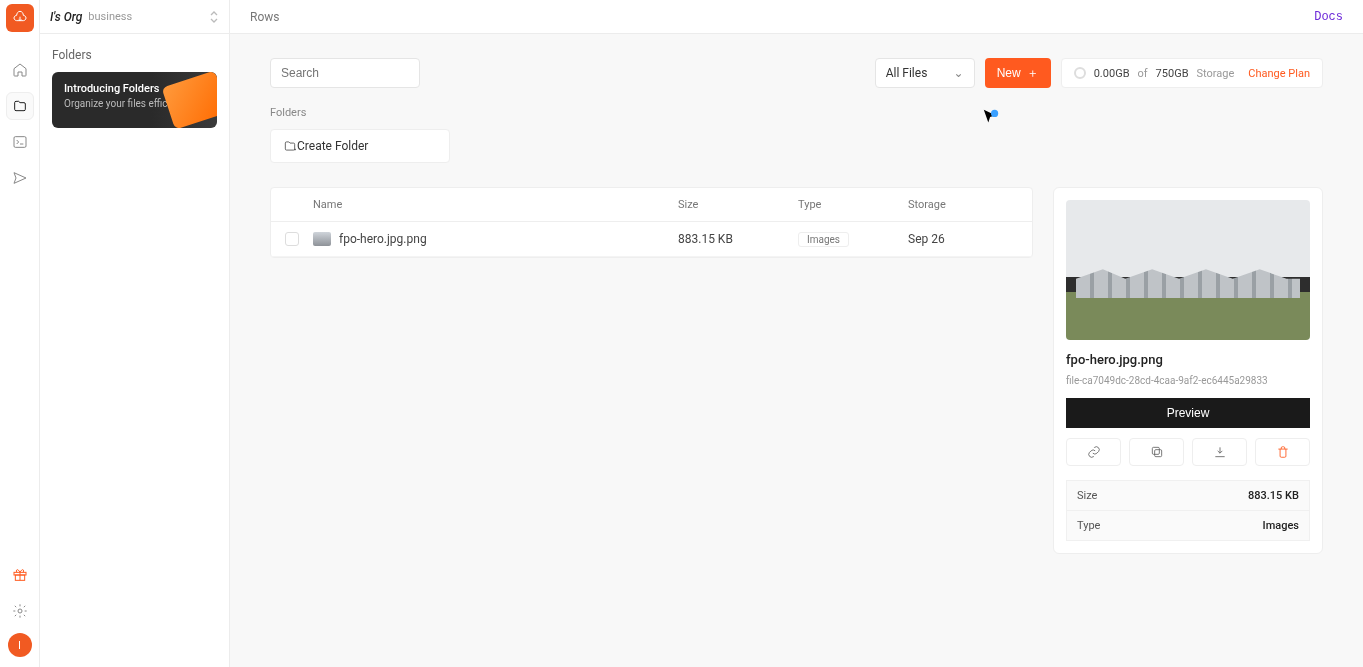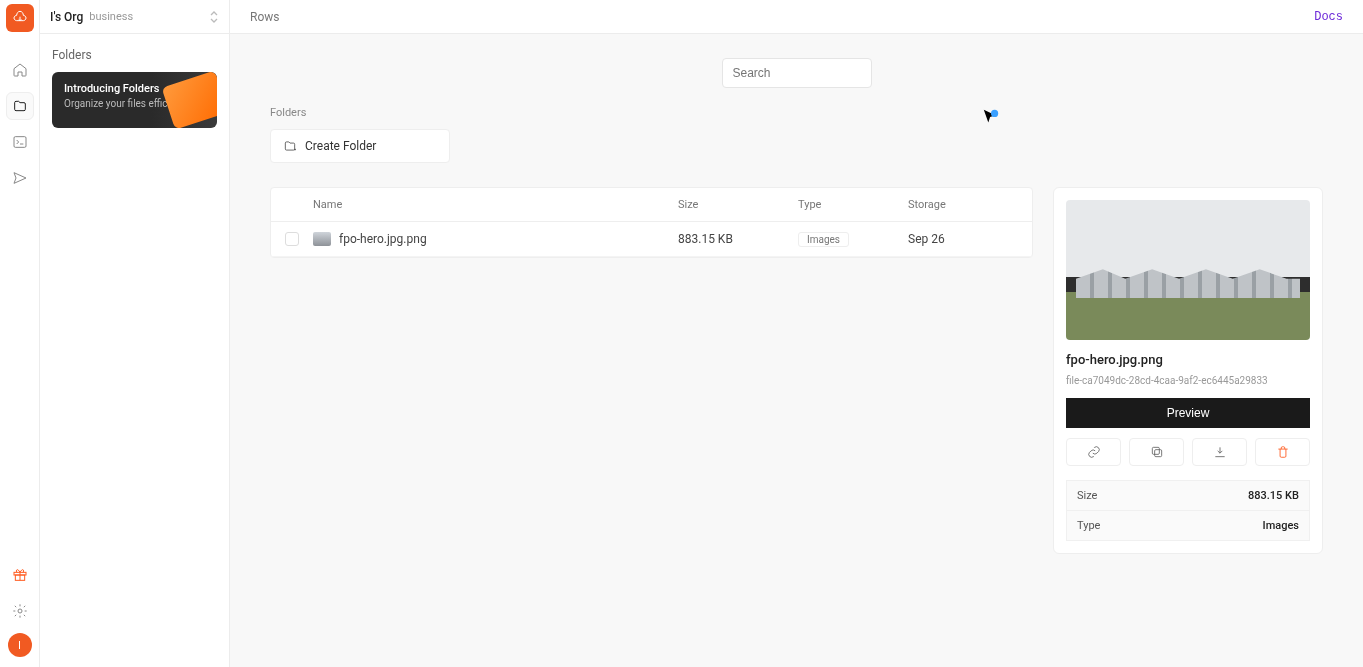--- a/index.html
+++ b/index.html
@@ -53,21 +53,21 @@
   background:#fff;
   border-right:1px solid #ececec;
   display:flex; flex-direction:column;
 }
 .topbar {
   height:34px;
   border-bottom:1px solid #ececec;
   display:flex; align-items:center; padding:0 10px;
   gap:6px;
 }
-.topbar .org-name { font-weight:500; font-size:12px; color:#222;}
+.topbar .org-name { font-weight:500; font-size:12px; color:#222;font-style:italic;}
 .topbar .plan { font-size:11px; color:#999;}
 .topbar .selector-icon { color:#bbb; margin-left:auto; }
 
 .sidebar-body { padding:14px 12px; }
 .sidebar-body .section-label { font-size:12px; color:#666; margin-bottom:10px;}
 .promo {
   background:linear-gradient(90deg,#2a2a2a 60%, #3a3a3a);
   border-radius:6px;
   padding:10px 12px;
   color:#eee;
@@ -89,21 +89,21 @@
 .main { flex:1; display:flex; flex-direction:column; }
 .main-top {
   height:34px; border-bottom:1px solid #ececec;
   display:flex; align-items:center; padding:0 20px;
   background:#fff;
 }
 .main-top .crumb { font-size:12px; color:#777;}
 .main-top .docs-link { margin-left:auto; font-size:12px; color:#6d28d9; cursor:pointer;font-family:Liberation Mono, monospace;}
 
 .content { flex:1; padding:24px 40px 0 40px; overflow:auto; display:flex; flex-direction:column;}
-.toolbar { display:flex; align-items:center; flex-direction:column;}
+.toolbar { display:flex; align-items:center; }
 .search {
   width:150px; height:30px;
   border:1px solid #e5e5e5; border-radius:4px; background:#fff;
   padding:0 10px; font-size:12px; color:#555;
 }
 .toolbar .right { margin-left:auto; display:flex; align-items:center; gap:10px;}
 .filter-select {
   width:100px; height:30px; border:1px solid #e5e5e5; border-radius:4px; background:#fff;
   display:flex; align-items:center; padding:0 10px; font-size:12px; color:#333; cursor:pointer;
 }
@@ -121,21 +121,21 @@
 }
 .storage-bar .used{ color:#444;}
 .storage-bar .of { color:#999;}
 .storage-bar .label { color:#999;}
 .storage-bar .change { color:#ff5a1f; margin-left:6px; cursor:pointer;}
 
 .section-heading { font-size:11px; color:#888; margin:18px 0 10px 0;}
 
 .create-folder {
   width:180px; height:34px; border:1px solid #eee; border-radius:4px; background:#fff;
-  display:flex; align-items:center; gap:8px; padding:0 12px; font-size:12px; color:#333; cursor:pointer;
+  display:flex; align-items:center; gap:0; padding:0 12px; font-size:12px; color:#333; cursor:pointer;
 }
 
 .layout-row { display:flex; gap:20px; margin-top:24px; align-items:flex-start; flex:1; min-height:0;}
 .table-area { flex:1; background:#fff; border:1px solid #eee; border-radius:4px; display:flex; flex-direction:column;}
 .table-header { display:flex; padding:10px 14px; border-bottom:1px solid #eee; font-size:11px; color:#777;}
 .col-check{ width:28px;}
 .col-name { flex:1;}
 .col-size { width:120px;}
 .col-type { width:110px;}
 .col-created { width:110px;}
@@ -257,20 +257,38 @@
 
   <div class="main">
     <div class="main-top">
       <span class="crumb">Rows</span>
       <span class="docs-link">Docs</span>
     </div>
 
     <div class="content">
       <div class="toolbar">
         <input class="search" placeholder="Search" style="">
+        <div class="right">
+          <div class="filter-select">
+            <span>All Files</span>
+            <span class="chev">⌄</span>
+          </div>
+          <button class="new-btn">
+            <span>New</span>
+            <span>＋</span>
+          </button>
+          <div class="storage-bar">
+            <span class="circle"></span>
+            <span class="used">0.00GB</span>
+            <span class="of">of</span>
+            <span class="used">750GB</span>
+            <span class="label">Storage</span>
+            <span class="change">Change Plan</span>
+          </div>
+        </div>
       </div>
 
       <div class="section-heading">Folders</div>
       <div class="create-folder">
         <span>
           <svg width="14" height="14" viewBox="0 0 24 24" fill="none">
               <path d="M4 7a2 2 0 012-2h4l2 2h6a2 2 0 012 2v8a2 2 0 01-2 2H6a2 2 0 01-2-2V7z" stroke="#555" stroke-width="1.5"></path>
               <path d="M19 18h3m-1.5-1.5v3" stroke="#555" stroke-width="1.5"></path>
             </svg>
         </span>

